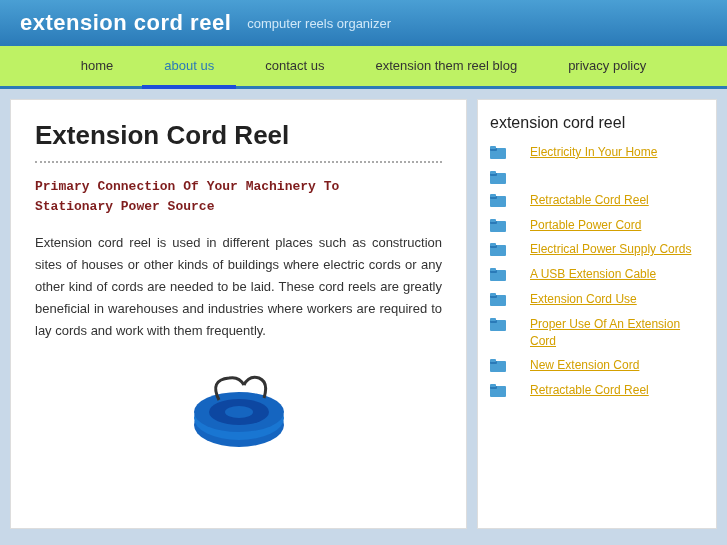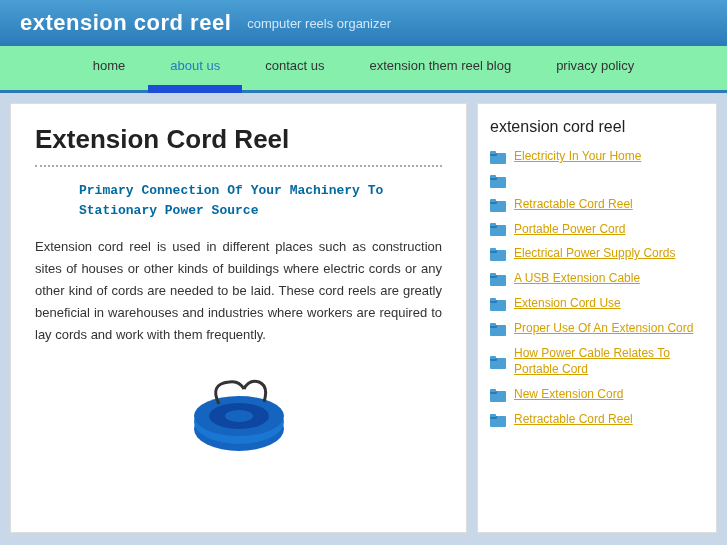--- a/index.html
+++ b/index.html
@@ -19,38 +19,38 @@
       font-weight: bold;
       letter-spacing: 0.5px;
     }
     #site-subtitle {
       color: #d0e8f8;
       font-size: 13px;
     }
 
     
     #nav-bar {
-      background: #86efac;
+      background: #bef264;
       border-bottom: 3px solid #2a7ab8;
       display: flex;
       justify-content: center;
-      gap: 1px;
+      gap: 7px;
     }
     .nav-item {
       padding: 12px 22px;
       color: #333;
       font-size: 13px;
       cursor: pointer;
       border-bottom: 3px solid transparent;
       margin-bottom: -3px;
       text-decoration: none;
       display: inline-block;
     }
     .nav-item.active {
-      border-bottom: 8px solid #1d4ed8;
+      border-bottom: 4px solid #1d4ed8;
       color: #2a7ab8;
     }
 
     
     #content-wrapper {
       display: flex;
       gap: 0;
       padding: 10px;
       background: #c8d8e8;
       min-height: 450px;
@@ -69,24 +69,23 @@
       font-weight: bold;
       color: #222;
       border-bottom: 2px dotted #aaa;
       padding-bottom: 10px;
       margin-bottom: 14px;
     }
     #page-subheading {
       font-size: 13px;
       font-weight: bold;
       font-family: 'Courier New', monospace;
-      color: #0369a1;
+      color: #7f1d1d;
       margin-bottom: 16px;
       line-height: 1.5;
-      margin-left: 44px;
     }
     #page-body {
       font-size: 13px;
       color: #333;
       line-height: 1.7;
       text-align: justify;
       margin-bottom: 28px;
     }
 
     
@@ -108,22 +107,22 @@
       padding: 14px 12px;
     }
     #sidebar-title {
       font-size: 16px;
       color: #222;
       margin-bottom: 12px;
       font-weight: normal;
     }
     .sidebar-link-item {
       display: flex;
-      align-items: center;
-      gap: 8px;
+      align-items: flex-start;
+      gap: 24px;
       margin-bottom: 8px;
     }
     .folder-icon {
       width: 16px;
       height: 14px;
       flex-shrink: 0;
       margin-top: 1px;
       display: inline-block;
     }
     .sidebar-link {
@@ -239,28 +238,20 @@
           <rect x="0" y="1" width="6" height="3" rx="1" fill="#4a9fd4"></rect>
         </svg>
       <span class="sidebar-link">Proper Use Of An Extension Cord</span>
     </div>
     <div class="sidebar-link-item">
       <svg class="folder-icon" viewBox="0 0 16 14">
           <rect x="0" y="3" width="16" height="11" rx="1" fill="#4a9fd4"></rect>
           <rect x="0" y="3" width="7" height="3" rx="1" fill="#2a7ab8"></rect>
           <rect x="0" y="1" width="6" height="3" rx="1" fill="#4a9fd4"></rect>
         </svg>
-      <span class="sidebar-link">How Power Cable Relates To Portable Cord</span>
-    </div>
-    <div class="sidebar-link-item">
-      <svg class="folder-icon" viewBox="0 0 16 14">
-          <rect x="0" y="3" width="16" height="11" rx="1" fill="#4a9fd4"></rect>
-          <rect x="0" y="3" width="7" height="3" rx="1" fill="#2a7ab8"></rect>
-          <rect x="0" y="1" width="6" height="3" rx="1" fill="#4a9fd4"></rect>
-        </svg>
       <span class="sidebar-link">New Extension Cord</span>
     </div>
     <div class="sidebar-link-item">
       <svg class="folder-icon" viewBox="0 0 16 14">
           <rect x="0" y="3" width="16" height="11" rx="1" fill="#4a9fd4"></rect>
           <rect x="0" y="3" width="7" height="3" rx="1" fill="#2a7ab8"></rect>
           <rect x="0" y="1" width="6" height="3" rx="1" fill="#4a9fd4"></rect>
         </svg>
       <span class="sidebar-link">Retractable Cord Reel</span>
     </div>

